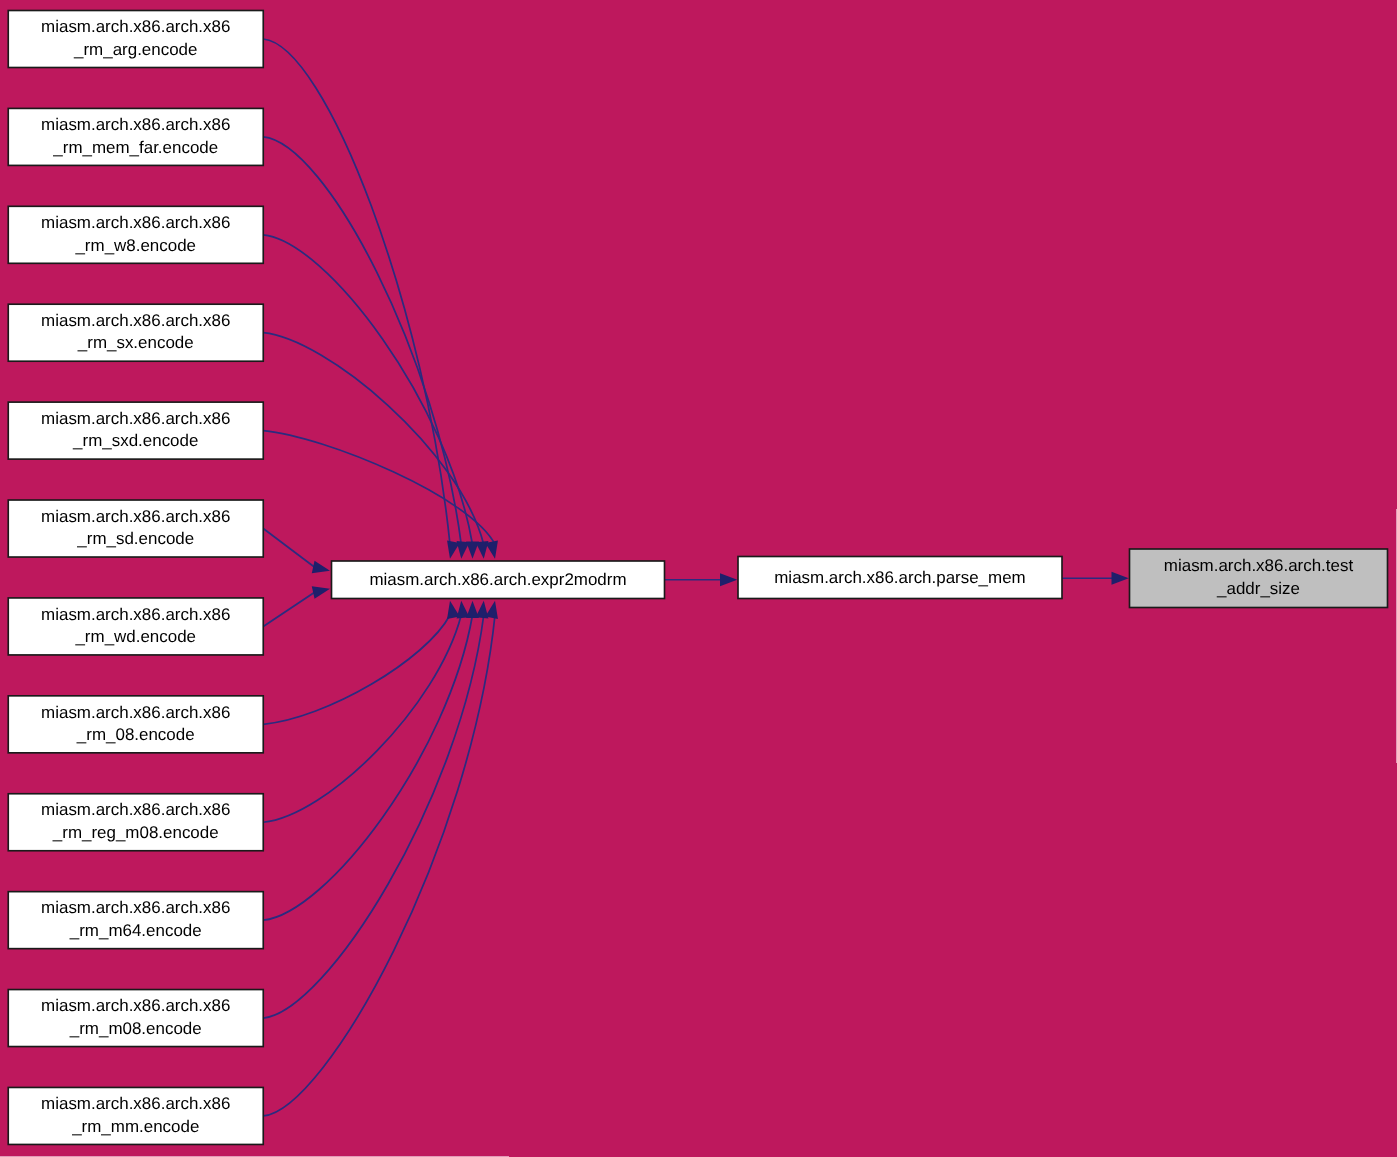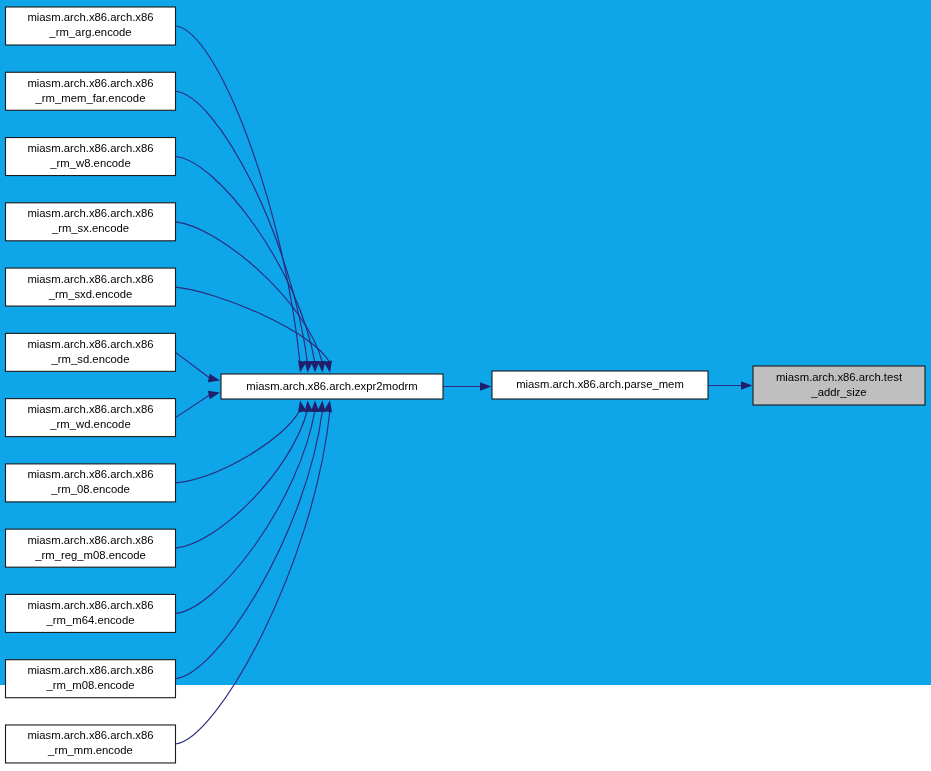--- a/index.html
+++ b/index.html
@@ -9,22 +9,22 @@
   }
   body {
     width: 931px;
     height: 771px;
     font-family: "Liberation Sans", sans-serif;
     overflow: hidden;
   }
   #graph-root {
     position: relative;
     width: 931px;
-    height: 685px;
-    background: #0ea5e9;
+    height: 771px;
+    background: #be185d;
   }
   svg#callgraph {
     display: block;
     width: 931px;
     height: 771px;
   }
   .node-box {
     fill: #ffffff;
     stroke: #1a1a1a;
     stroke-width: 1.1;

